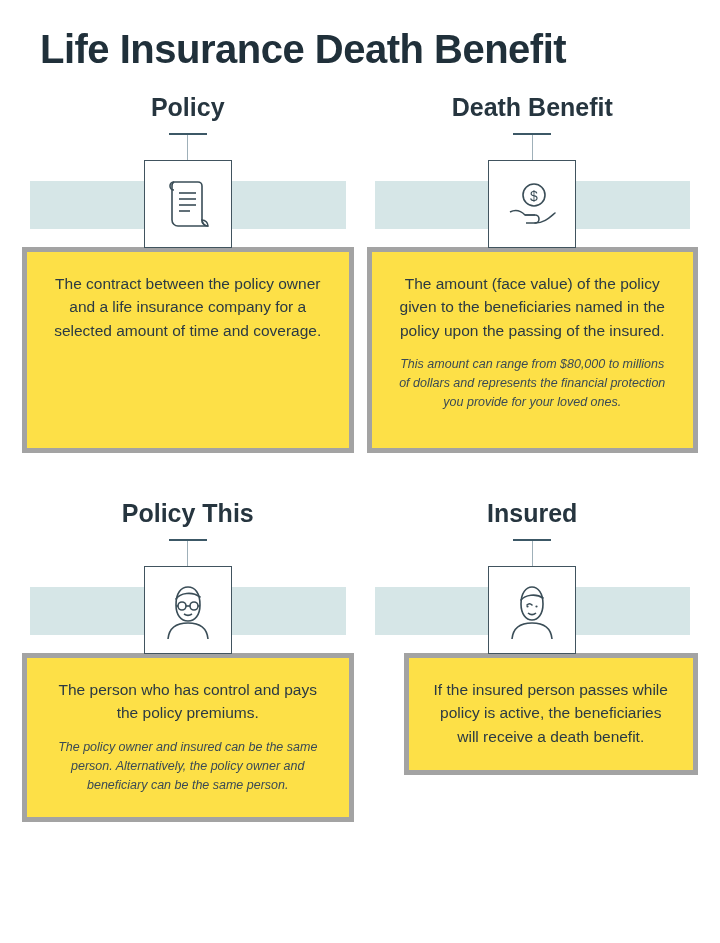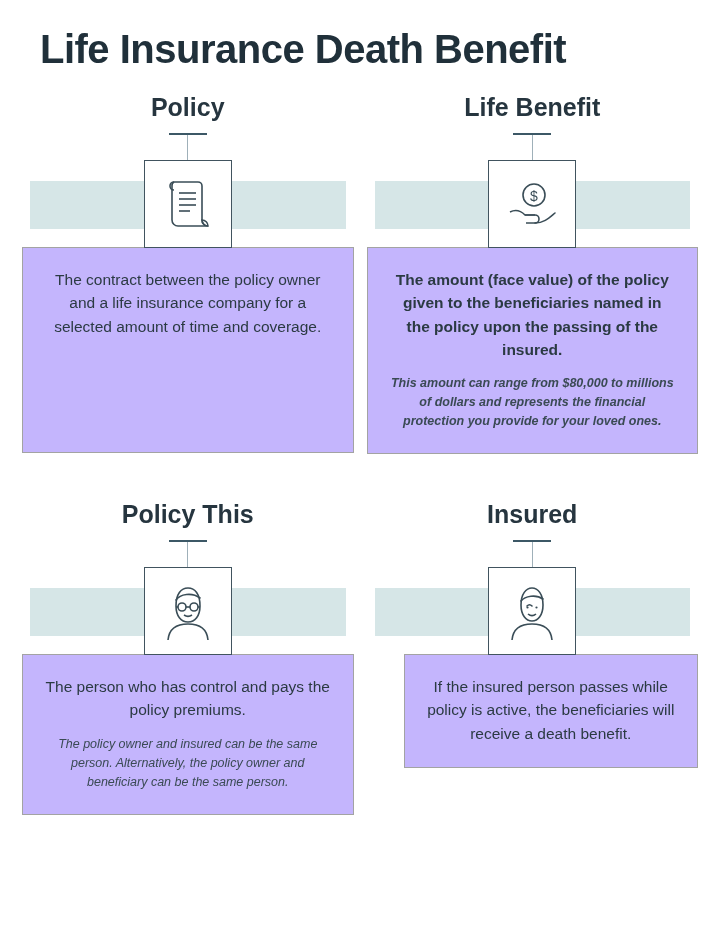--- a/index.html
+++ b/index.html
@@ -82,22 +82,22 @@
     width: 88px;
     height: 88px;
     background: #ffffff;
     border: 1px solid #41545f;
     box-sizing: border-box;
     display: flex;
     align-items: center;
     justify-content: center;
   }
   .card {
-    background: #c4b5fd;
-    border: 1px solid #a3a3a3;
+    background: #fde047;
+    border: 5px solid #a3a3a3;
     box-sizing: border-box;
     padding: 20px 22px 22px 22px;
     margin-top: -6px;
   }
   .card p {
     margin: 0;
     text-align: center;
   }
   .card .primary {
     font-size: 15.5px;
@@ -105,21 +105,21 @@
     color: #2b3a43;
   }
   .card .secondary {
     font-size: 12.5px;
     line-height: 1.52;
     font-style: italic;
     color: #3a4a54;
     margin-top: 13px;
   }
   .tall-card-left { min-height: 206px; }
-  .tall-card-right { min-height: 206px; font-weight: bold; }
+  .tall-card-right { min-height: 206px; }
   .bottom-card-left { min-height: 150px; }
   .bottom-card-right { min-height: 114px; margin-left: 37px; }
   .bottom-row { margin-top: 26px; }
   svg { display: block; }
 </style>
 </head>
 <body>
 
 <div class="page">
 
@@ -144,21 +144,21 @@
             <line x1="17" y1="35" x2="28" y2="35"></line>
           </svg>
         </div>
       </div>
       <div class="card tall-card-left">
         <p class="primary">The contract between the policy owner and a life insurance company for a selected amount of time and coverage.</p>
       </div>
     </div>
 
     <div class="cell">
-      <div class="cell-title">Life Benefit</div>
+      <div class="cell-title">Death Benefit</div>
       <div class="title-rule"></div>
       <div class="connector"></div>
       <div class="icon-band">
         <div class="band-bg"></div>
         <div class="icon-box">
           <svg width="56" height="52" viewBox="0 0 56 52" fill="none" stroke="#3a4d57" stroke-width="1.6">
             <circle cx="30" cy="17" r="11"></circle>
             <text x="30" y="22.5" font-family="Liberation Sans, sans-serif" font-size="14" fill="#3a4d57" stroke="none" text-anchor="middle">$</text>
             <path d="M6 34 c6 -3 11 -1 15 3 h10 a4 4 0 0 1 0 8 H22"></path>
             <path d="M21 37 h10" stroke-width="1.4"></path>

